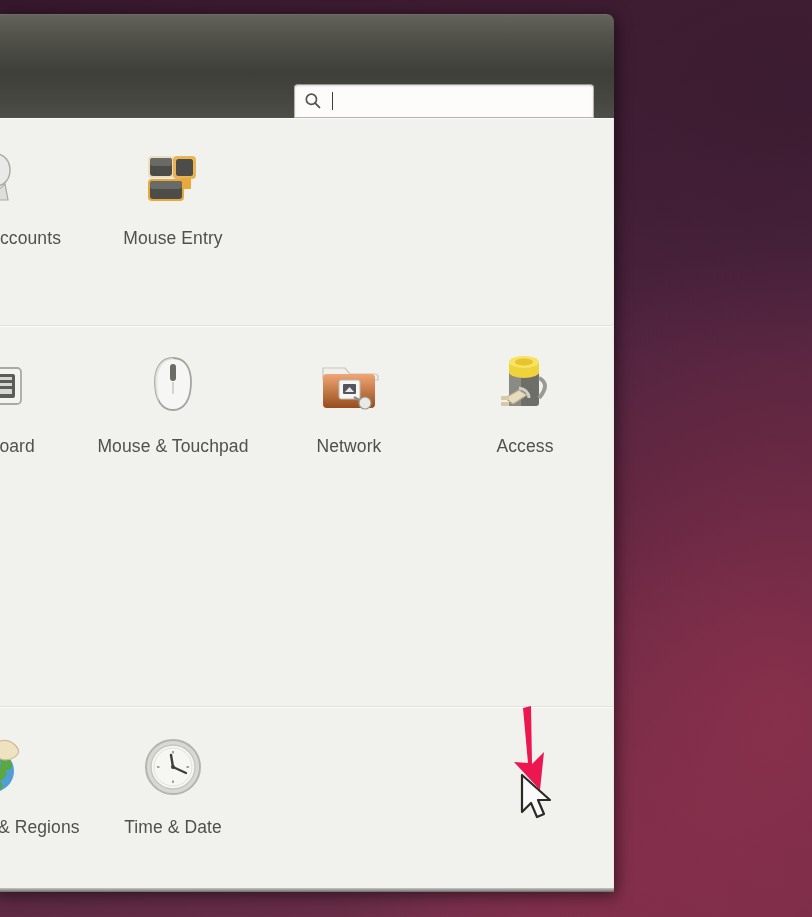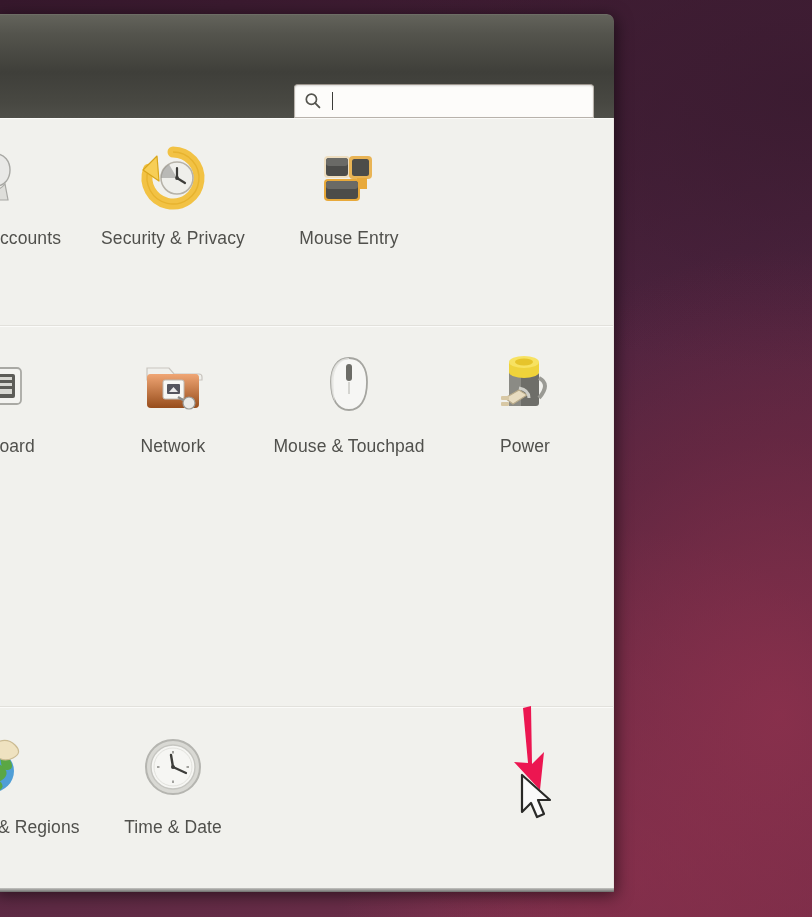--- a/index.html
+++ b/index.html
@@ -139,35 +139,20 @@
             <div class="icon-box">
               <svg viewBox="0 0 76 76" width="76" height="76">
                 <ellipse cx="38" cy="30" rx="13" ry="16" fill="#e9e9e7" stroke="#a8a8a4" stroke-width="1.4"></ellipse>
                 <path d="M25 30 A13 16 0 0 1 38 14 L38 46 A13 16 0 0 1 25 30Z" fill="#7d8896"></path>
                 <path d="M30 44 q8 10 16 0 l3 16 h-22Z" fill="#dededa" stroke="#a8a8a4" stroke-width="1.2"></path>
               </svg>
             </div>
             <div class="label">Online Accounts</div>
           </div>
 
-          <div class="cell">
-            <div class="icon-box">
-              <svg viewBox="0 0 76 76" width="76" height="76">
-                <path d="M38 12 a26 26 0 1 1 -24.5 17.3" fill="none" stroke="#f2c244" stroke-width="11" stroke-linecap="round"></path>
-                <path d="M38 12 a26 26 0 1 1 -24.5 17.3" fill="none" stroke="#e0a81f" stroke-width="1.4" opacity=".6"></path>
-                <path d="M22 16 L8 30 L24 41 Z" fill="#f7ce56" stroke="#d9a61c" stroke-width="1.2" stroke-linejoin="round"></path>
-                <circle cx="42" cy="38" r="16" fill="#efefeb" stroke="#b6b2a8" stroke-width="1.6"></circle>
-                <path d="M26 38 a16 16 0 0 1 8-13.8 L42 38Z" fill="#8d8d8a" opacity=".55"></path>
-                <line x1="42" y1="38" x2="42" y2="28" stroke="#3c3c39" stroke-width="2.2" stroke-linecap="round"></line>
-                <line x1="42" y1="38" x2="50" y2="43" stroke="#3c3c39" stroke-width="2.2" stroke-linecap="round"></line>
-                <circle cx="42" cy="38" r="1.9" fill="#3c3c39"></circle>
-              </svg>
-            </div>
-            <div class="label">Security &amp; Privacy</div>
-          </div>
 
           <div class="cell">
             <div class="icon-box">
               <svg viewBox="0 0 76 76" width="76" height="76">
                 <rect x="38" y="16" width="23" height="23" rx="4" fill="#e8a93a" opacity=".85"></rect>
                 <rect x="41" y="19" width="17" height="17" rx="2.5" fill="#4c4c49"></rect>
                 <rect x="13" y="16" width="26" height="22" rx="4" fill="#e8a93a" opacity=".25"></rect>
                 <rect x="15" y="18" width="22" height="18" rx="3" fill="#4c4c49"></rect>
                 <rect x="15" y="18" width="22" height="8" rx="3" fill="#6a6a66"></rect>
                 <rect x="46" y="38" width="10" height="11" fill="#e8a93a"></rect>
@@ -194,20 +179,32 @@
             <div class="icon-box">
               <svg viewBox="0 0 76 76" width="76" height="76">
                 <rect x="14" y="20" width="48" height="36" rx="4" fill="#f3f3f0" stroke="#a9a9a4" stroke-width="1.8"></rect>
                 <rect x="20" y="26" width="36" height="24" rx="2" fill="#5c5c58"></rect>
                 <rect x="23" y="29" width="30" height="3" fill="#d8d8d3"></rect>
                 <rect x="23" y="35" width="30" height="3" fill="#d8d8d3"></rect>
                 <rect x="23" y="41" width="30" height="5" fill="#d8d8d3"></rect>
               </svg>
             </div>
             <div class="label">Keyboard</div>
+          </div>
+
+          <div class="cell">
+            <div class="icon-box">
+              <svg viewBox="0 0 76 76" width="76" height="76">
+                <path d="M38 10 c12 0 18 10 18 24 c0 18 -7 28 -18 28 c-11 0 -18 -10 -18 -28 c0 -14 6 -24 18 -24Z" fill="#f6f6f4" stroke="#a5a5a0" stroke-width="1.8"></path>
+                <path d="M38 10 c-12 0 -18 10 -18 24 c0 8 1.5 15 4 20 c-1-7 -1.5-14 -1.5-20 c0-13 5.5-22 15.5-23Z" fill="#e4e4e0" opacity=".8"></path>
+                <rect x="35" y="16" width="6" height="17" rx="3" fill="#6c6c67"></rect>
+                <line x1="38" y1="34" x2="38" y2="46" stroke="#c9c9c4" stroke-width="1.5"></line>
+              </svg>
+            </div>
+            <div class="label">Mouse &amp; Touchpad</div>
           </div>
 
           <div class="cell">
             <div class="icon-box">
               <svg viewBox="0 0 76 76" width="76" height="76">
                 <path d="M12 20 h22 l5 6 h25 a3 3 0 0 1 3 3 v3 H12Z" fill="#f0f0ec" stroke="#c9c5bf" stroke-width="1.2"></path>
                 <rect x="12" y="26" width="52" height="34" rx="4" fill="#e8762a"></rect>
                 <rect x="12" y="26" width="52" height="34" rx="4" fill="url(#og)" opacity=".35"></rect>
                 <defs>
                     <linearGradient id="og" x1="0" y1="0" x2="0" y2="1">
@@ -221,46 +218,34 @@
                 <path d="M43 49 l10 6" stroke="#8d8d8a" stroke-width="2.4"></path>
                 <circle cx="54" cy="55" r="6" fill="#e9e9e6" stroke="#9a9a96" stroke-width="1.2"></circle>
               </svg>
             </div>
             <div class="label">Network</div>
           </div>
 
           <div class="cell">
             <div class="icon-box">
               <svg viewBox="0 0 76 76" width="76" height="76">
-                <path d="M38 10 c12 0 18 10 18 24 c0 18 -7 28 -18 28 c-11 0 -18 -10 -18 -28 c0 -14 6 -24 18 -24Z" fill="#f6f6f4" stroke="#a5a5a0" stroke-width="1.8"></path>
-                <path d="M38 10 c-12 0 -18 10 -18 24 c0 8 1.5 15 4 20 c-1-7 -1.5-14 -1.5-20 c0-13 5.5-22 15.5-23Z" fill="#e4e4e0" opacity=".8"></path>
-                <rect x="35" y="16" width="6" height="17" rx="3" fill="#6c6c67"></rect>
-                <line x1="38" y1="34" x2="38" y2="46" stroke="#c9c9c4" stroke-width="1.5"></line>
-              </svg>
-            </div>
-            <div class="label">Mouse &amp; Touchpad</div>
-          </div>
-
-          <div class="cell">
-            <div class="icon-box">
-              <svg viewBox="0 0 76 76" width="76" height="76">
                 <rect x="22" y="24" width="30" height="34" rx="3" fill="#6e6e69"></rect>
                 <rect x="22" y="24" width="12" height="34" fill="#8b8b85"></rect>
                 <ellipse cx="37" cy="24" rx="15" ry="6" fill="#f0d33a"></ellipse>
                 <rect x="22" y="14" width="30" height="10" fill="#efd33c"></rect>
                 <ellipse cx="37" cy="14" rx="15" ry="6" fill="#f7e261"></ellipse>
                 <ellipse cx="37" cy="14" rx="9" ry="3.4" fill="#e6c42b"></ellipse>
                 <path d="M52 30 q12 6 0 20" fill="none" stroke="#9a9a94" stroke-width="4"></path>
                 <path d="M18 50 l14-8 l8 5 l-14 9Z" fill="#e8dcc0" stroke="#b9ab8a" stroke-width="1.1"></path>
                 <rect x="14" y="48" width="8" height="4" rx="1" fill="#d8c8a4"></rect>
                 <rect x="14" y="54" width="8" height="4" rx="1" fill="#d8c8a4"></rect>
                 <path d="M32 40 q10 2 10 10" fill="none" stroke="#cfcfc9" stroke-width="3"></path>
               </svg>
             </div>
-            <div class="label">Power</div>
+            <div class="label">Access</div>
           </div>
 
         </div>
       </div>
 
       <div class="section sec3">
         <div class="grid">
 
           <div class="cell">
             <div class="icon-box">

